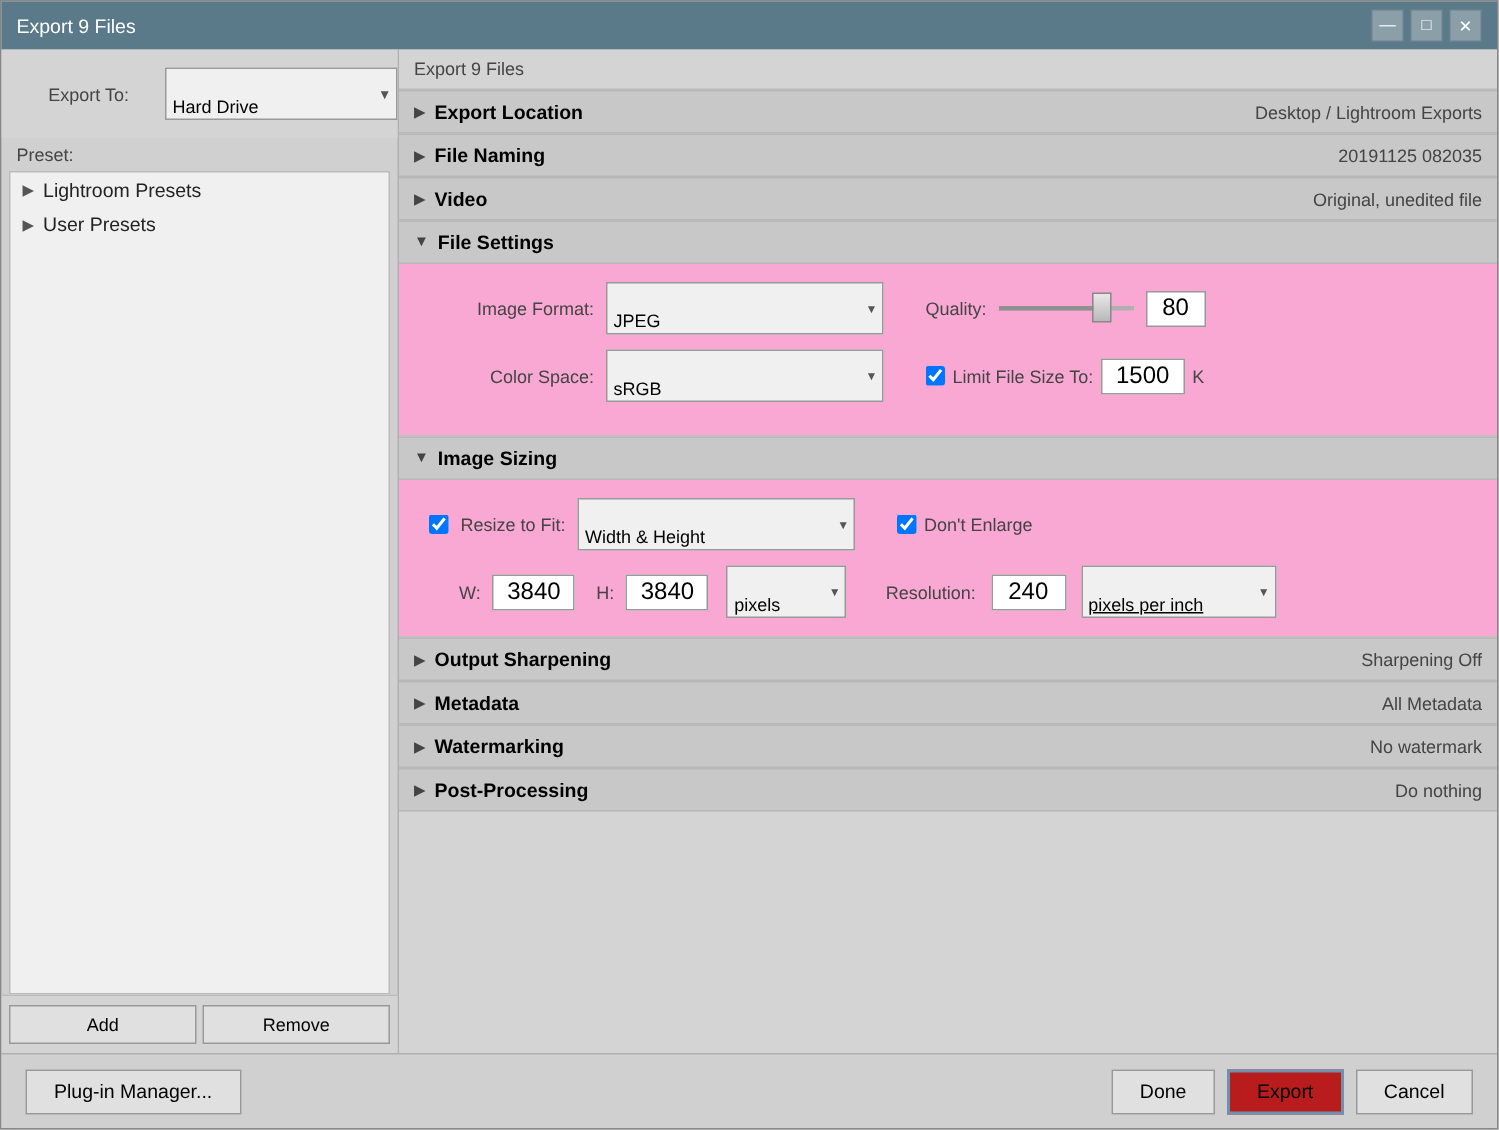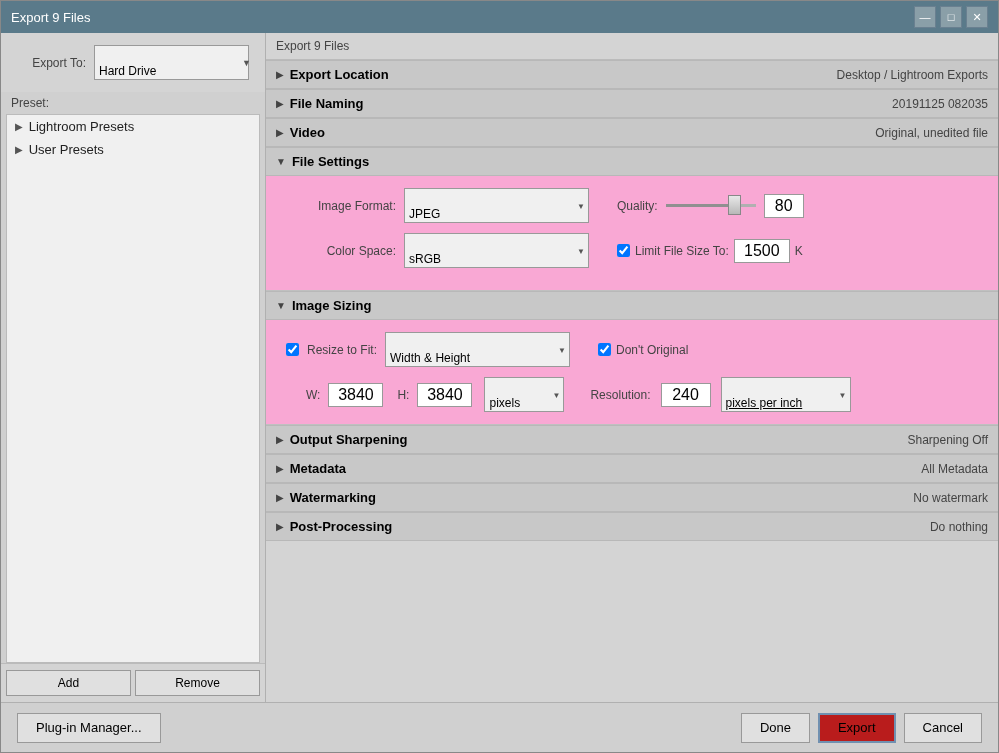--- a/index.html
+++ b/index.html
@@ -63,21 +63,21 @@
       display: flex;
       flex-direction: column;
       background: #d0d0d0;
       border-right: 1px solid #b0b0b0;
       flex-shrink: 0;
     }
     .export-to-row {
       display: flex;
       align-items: center;
       padding: 12px 10px;
-      gap: 8px;
+      gap: 24px;
       background: #d4d4d4;
     }
     .select-wrapper {
       position: relative;
       flex: 1;
     }
     .select-wrapper::after {
       content: '▼';
       position: absolute;
       right: 4px;
@@ -433,21 +433,21 @@
                 <option>Width &amp; Height</option>
                 <option>Dimensions</option>
                 <option>Long Edge</option>
                 <option>Short Edge</option>
                 <option>Megapixels</option>
                 <option>Percentage</option>
               </select>
             </div>
             <div style="display:flex;align-items:center;gap:5px;margin-left:20px;">
               <input type="checkbox" checked="" style="">
-              <span class="form-label">Don't Original</span>
+              <span class="form-label">Don't Enlarge</span>
             </div>
           </div>
           <div class="wh-row" style="padding-left:20px;">
             <span class="form-label" style="margin-right:2px;">W:</span>
             <input type="text" class="form-input" style="width: 55px;" value="3840">
             <span class="form-label" style="margin-left:8px;margin-right:2px;">H:</span>
             <input type="text" class="form-input" style="width: 55px;" value="3840">
             <div class="sel-wrap" style="margin-left:6px;">
               <select class="select-native" style="width:80px;">
                 <option>pixels</option>

